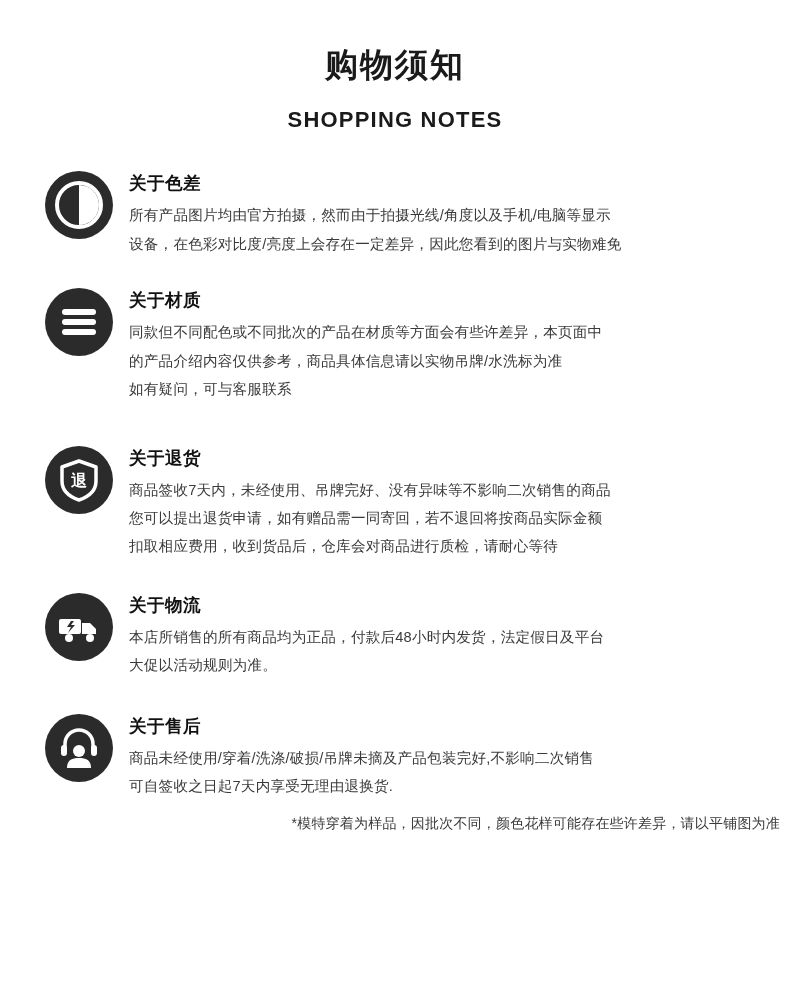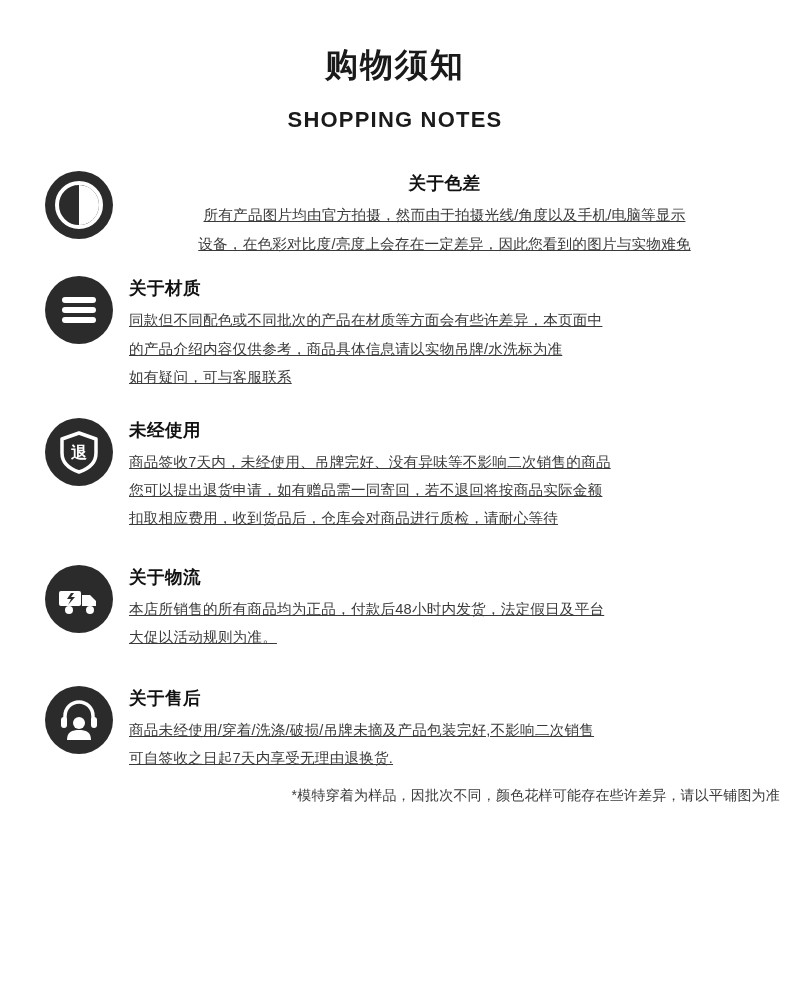--- a/index.html
+++ b/index.html
@@ -76,34 +76,33 @@
     font-weight: bold;
     color: #111;
     margin: 0 0 6px 0;
     letter-spacing: 0.5px;
   }
   .sec-lines {
     font-size: 14.6px;
     color: #3a3a3a;
     line-height: 1.95;
     letter-spacing: 0.2px;
-    text-decoration: underline;
   }
   .sec-line { white-space: nowrap; }
   .footnote {
     margin-top: 4px;
     text-align: right;
     font-size: 14px;
     color: #3a3a3a;
     letter-spacing: 0.2px;
     padding-right: 10px;
   }
   
-  .section--color { margin-bottom: 16px; text-align: center; }
-  .section--material { margin-bottom: 24px; }
+  .section--color { margin-bottom: 28px; }
+  .section--material { margin-bottom: 40px; }
   .section--return { margin-bottom: 30px; }
   .section--logistics { margin-bottom: 32px; }
   .section--aftersale { margin-bottom: 14px; }
 </style>
 </head>
 <body>
 
 <div class="page">
 
   <div class="header">
@@ -154,21 +153,21 @@
     <div class="section section--return">
       <div class="icon-wrap">
         <div class="icon-circle">
           <svg width="68" height="68" viewBox="0 0 68 68">
             <path d="M34 15 L51 21 V35 C51 45 43 51 34 54 C25 51 17 45 17 35 V21 Z" fill="none" stroke="#ffffff" stroke-width="3.5" stroke-linejoin="round"></path>
             <text x="34" y="40" text-anchor="middle" fill="#ffffff" font-size="16" font-family="DejaVu Sans, sans-serif" font-weight="bold">退</text>
           </svg>
         </div>
       </div>
       <div class="sec-body">
-        <div class="sec-title">未经使用</div>
+        <div class="sec-title">关于退货</div>
         <div class="sec-lines">
           <div class="sec-line">商品签收7天内，未经使用、吊牌完好、没有异味等不影响二次销售的商品</div>
           <div class="sec-line">您可以提出退货申请，如有赠品需一同寄回，若不退回将按商品实际金额</div>
           <div class="sec-line">扣取相应费用，收到货品后，仓库会对商品进行质检，请耐心等待</div>
         </div>
       </div>
     </div>
 
     <div class="section section--logistics">
       <div class="icon-wrap">

